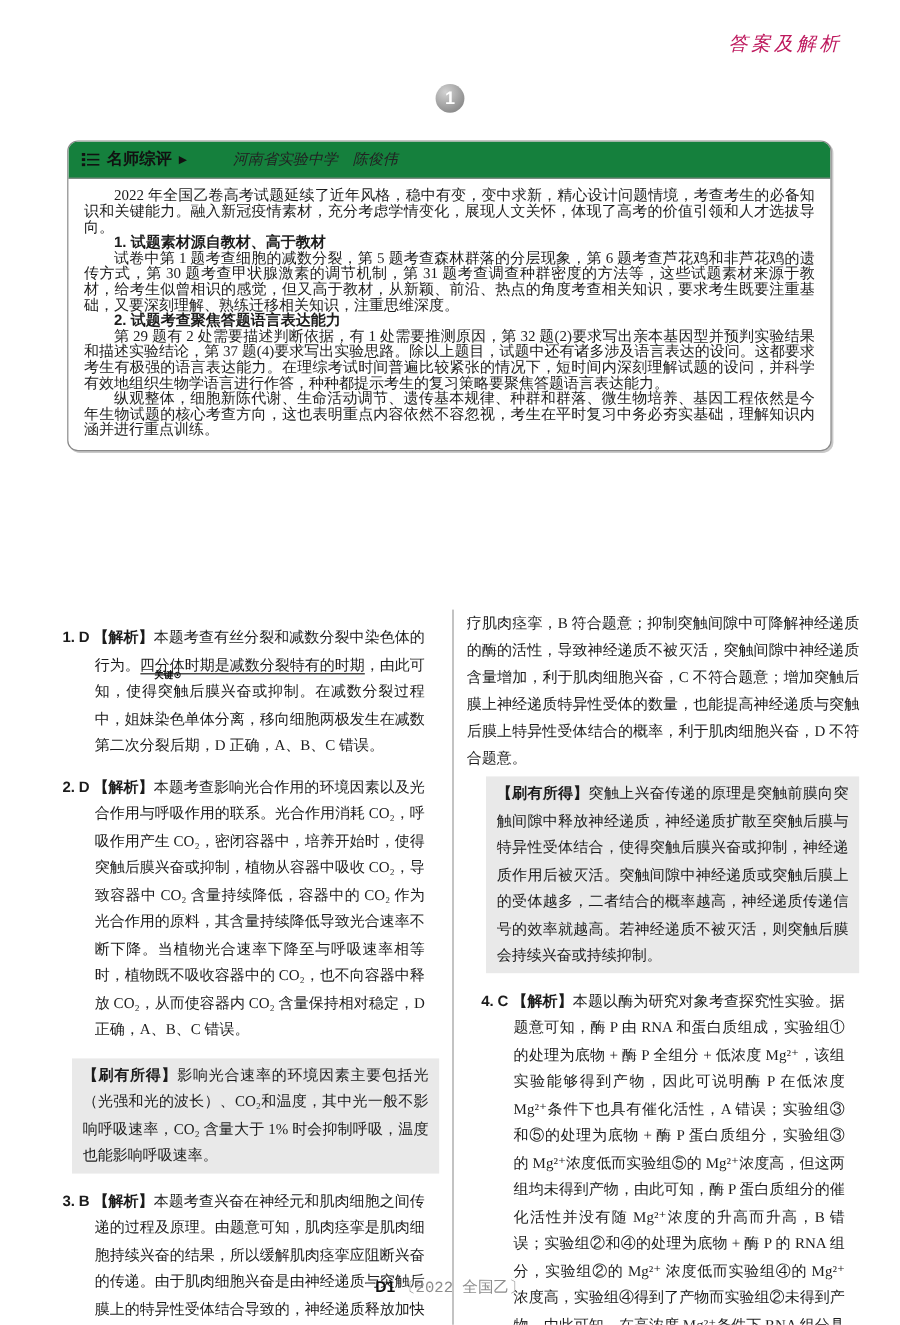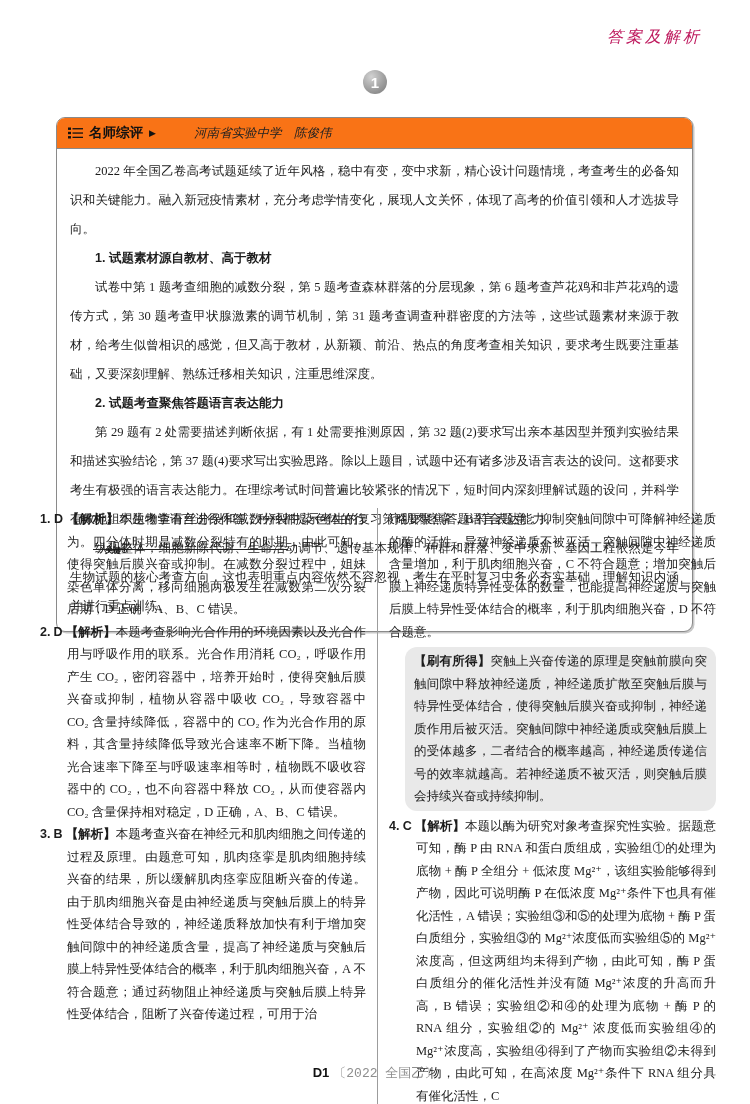--- a/index.html
+++ b/index.html
@@ -27,49 +27,49 @@
     font-size:15px;font-weight:bold;
   }
   
   .review{
     position:absolute;top:117px;left:56px;width:637px;box-sizing:border-box;
     border:1.5px solid #8a8a8a;border-radius:9px;overflow:hidden;background:#fff;
     box-shadow:1.5px 1.5px 0 #c9c9c9;
   }
   .review-hd{
     display:flex;align-items:center;gap:6px;
-    padding:6px 11px;background:#f97316;border-bottom:1.2px solid #8a8a8a;
+    padding:6px 11px;background:#15803d;border-bottom:1.2px solid #8a8a8a;
   }
   .review-hd .rv-title{
     font-family:"Liberation Sans","DejaVu Sans",sans-serif;
     font-weight:bold;font-size:13.5px;color:#111;
   }
   .review-hd .rv-arrow{font-size:9px;color:#111;}
   .review-hd .rv-src{font-style:italic;font-size:12.5px;color:#222;margin-left:32px;}
   .rv-icon{width:15px;height:12px;flex:0 0 auto;}
   .review-bd{
     padding:8px 13px 10px 13px;
-    font-size:12.5px;line-height:29px;text-align:justify;color:#1c1c1c;
+    font-size:12.5px;line-height:13px;text-align:justify;color:#1c1c1c;
   }
   .review-bd p{margin:0;text-indent:2em;}
   .review-bd p.h{font-family:"Liberation Sans","DejaVu Sans",sans-serif;font-weight:bold;}
   
   .columns{
     position:absolute;top:508px;left:40px;width:676px;
     display:flex;font-size:12.5px;line-height:22.5px;text-align:justify;
   }
   .col{width:338px;box-sizing:border-box;}
   .col-left{padding-right:11px;border-right:1px solid #9c9c9c;}
   .col-right{padding-left:11px;}
-  .item{margin:0;padding-left:27px;text-indent:-27px;}
+  .item{margin:12px;padding-left:27px;text-indent:-27px;}
   .cont{margin:0;}
   .b{font-family:"Liberation Sans","DejaVu Sans",sans-serif;font-weight:bold;}
   .note{
     background:#e9e9e9;margin:4px 0 4px 20px;padding:3px 9px;
-    text-indent:0;line-height:22.5px;border-radius:12px;
+    text-indent:0;line-height:22.5px;
   }
   .col-right .note{margin-left:16px;}
   .uline{position:relative;border-bottom:1.5px solid #222;}
   .keynote{
     position:absolute;left:12px;bottom:-14px;
     font-size:8px;font-weight:bold;letter-spacing:0;
     font-family:"Liberation Sans","DejaVu Sans",sans-serif;color:#111;
     text-indent:0;white-space:nowrap;
   }
   
@@ -102,36 +102,39 @@
     <span class="rv-title">名师综评</span>
     <span class="rv-arrow">▶</span>
     <span class="rv-src">河南省实验中学　陈俊伟</span>
   </div>
   <div class="review-bd">
     <p>2022 年全国乙卷高考试题延续了近年风格，稳中有变，变中求新，精心设计问题情境，考查考生的必备知识和关键能力。融入新冠疫情素材，充分考虑学情变化，展现人文关怀，体现了高考的价值引领和人才选拔导向。</p>
     <p class="h">1. 试题素材源自教材、高于教材</p>
     <p>试卷中第 1 题考查细胞的减数分裂，第 5 题考查森林群落的分层现象，第 6 题考查芦花鸡和非芦花鸡的遗传方式，第 30 题考查甲状腺激素的调节机制，第 31 题考查调查种群密度的方法等，这些试题素材来源于教材，给考生似曾相识的感觉，但又高于教材，从新颖、前沿、热点的角度考查相关知识，要求考生既要注重基础，又要深刻理解、熟练迁移相关知识，注重思维深度。</p>
     <p class="h">2. 试题考查聚焦答题语言表达能力</p>
     <p>第 29 题有 2 处需要描述判断依据，有 1 处需要推测原因，第 32 题(2)要求写出亲本基因型并预判实验结果和描述实验结论，第 37 题(4)要求写出实验思路。除以上题目，试题中还有诸多涉及语言表达的设问。这都要求考生有极强的语言表达能力。在理综考试时间普遍比较紧张的情况下，短时间内深刻理解试题的设问，并科学有效地组织生物学语言进行作答，种种都提示考生的复习策略要聚焦答题语言表达能力。</p>
-    <p>纵观整体，细胞新陈代谢、生命活动调节、遗传基本规律、种群和群落、变中求新、基因工程依然是今年生物试题的核心考查方向，这也表明重点内容依然不容忽视，考生在平时复习中务必夯实基础，理解知识内涵并进行重点训练。</p>
+    <p>纵观整体，细胞新陈代谢、生命活动调节、遗传基本规律、种群和群落、微生物培养、基因工程依然是今年生物试题的核心考查方向，这也表明重点内容依然不容忽视，考生在平时复习中务必夯实基础，理解知识内涵并进行重点训练。</p>
   </div>
 </div>
 
 <div class="columns">
   <div class="col col-left">
     <p class="item">
       <span class="b">1.</span>
       <span class="b">D</span>
       <span class="b">【解析】</span><span>本题考查有丝分裂和减数分裂中染色体的行为。</span><span class="uline"><span>四分体时期是减数分裂特有的时期</span><span class="keynote">关键⊙</span></span><span>，由此可知，使得突触后膜兴奋或抑制。在减数分裂过程中，姐妹染色单体分离，移向细胞两极发生在减数第二次分裂后期，D 正确，A、B、C 错误。</span>
     </p>
     <p class="item">
       <span class="b">2.</span>
       <span class="b">D</span>
       <span class="b">【解析】</span><span>本题考查影响光合作用的环境因素以及光合作用与呼吸作用的联系。光合作用消耗 CO₂，呼吸作用产生 CO₂，密闭容器中，培养开始时，使得突触后膜兴奋或抑制，植物从容器中吸收 CO₂，导致容器中 CO₂ 含量持续降低，容器中的 CO₂ 作为光合作用的原料，其含量持续降低导致光合速率不断下降。当植物光合速率下降至与呼吸速率相等时，植物既不吸收容器中的 CO₂，也不向容器中释放 CO₂，从而使容器内 CO₂ 含量保持相对稳定，D 正确，A、B、C 错误。</span>
     </p>
+    <div class="note">
+      <span class="b">【刷有所得】</span><span>影响光合速率的环境因素主要包括光（光强和光的波长）、CO₂和温度，其中光一般不影响呼吸速率，CO₂ 含量大于 1% 时会抑制呼吸，温度也能影响呼吸速率。</span>
+    </div>
     <p class="item">
       <span class="b">3.</span>
       <span class="b">B</span>
       <span class="b">【解析】</span><span>本题考查兴奋在神经元和肌肉细胞之间传递的过程及原理。由题意可知，肌肉痉挛是肌肉细胞持续兴奋的结果，所以缓解肌肉痉挛应阻断兴奋的传递。由于肌肉细胞兴奋是由神经递质与突触后膜上的特异性受体结合导致的，神经递质释放加快有利于增加突触间隙中的神经递质含量，提高了神经递质与突触后膜上特异性受体结合的概率，利于肌肉细胞兴奋，A 不符合题意；通过药物阻止神经递质与突触后膜上特异性受体结合，阻断了兴奋传递过程，可用于治</span>
     </p>
   </div>
   <div class="col col-right">
     <p class="cont">疗肌肉痉挛，B 符合题意；抑制突触间隙中可降解神经递质的酶的活性，导致神经递质不被灭活，突触间隙中神经递质含量增加，利于肌肉细胞兴奋，C 不符合题意；增加突触后膜上神经递质特异性受体的数量，也能提高神经递质与突触后膜上特异性受体结合的概率，利于肌肉细胞兴奋，D 不符合题意。</p>
     <div class="note">
       <span class="b">【刷有所得】</span><span>突触上兴奋传递的原理是突触前膜向突触间隙中释放神经递质，神经递质扩散至突触后膜与特异性受体结合，使得突触后膜兴奋或抑制，神经递质作用后被灭活。突触间隙中神经递质或突触后膜上的受体越多，二者结合的概率越高，神经递质传递信号的效率就越高。若神经递质不被灭活，则突触后膜会持续兴奋或持续抑制。</span>

